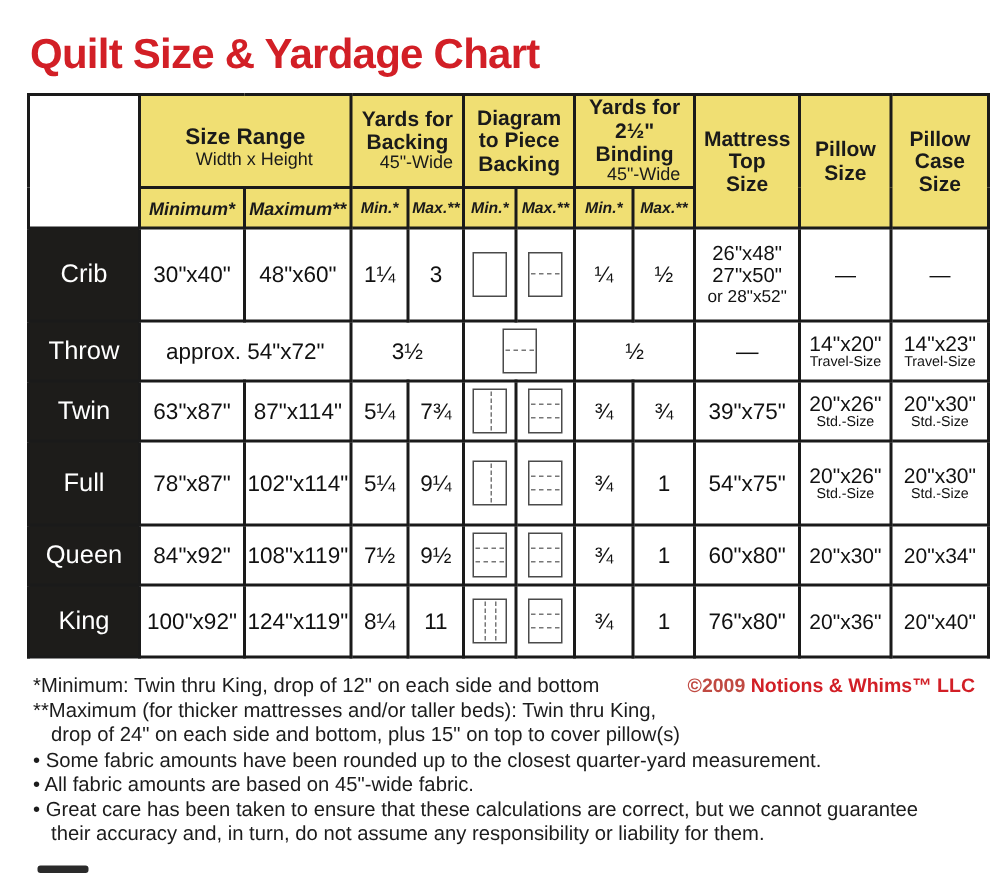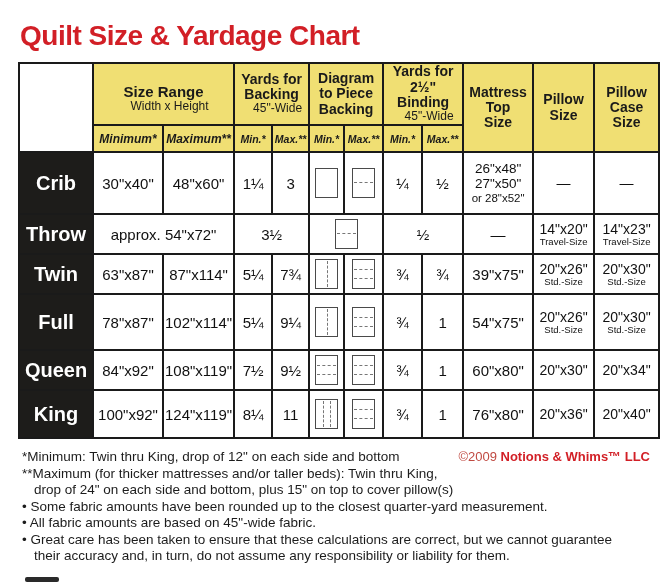--- a/index.html
+++ b/index.html
@@ -10,37 +10,37 @@
   table.chart{position:absolute;left:18px;top:62px;border-collapse:collapse;table-layout:fixed;}
   table.chart td, table.chart th{border:2px solid #1a1a1a;padding:0 1px;text-align:center;
          vertical-align:middle;font-family:"Liberation Sans", sans-serif;}
   .corner{border:none;background:#fff;}
   th.grp, td.subh{background:#f0df73;}
   .g-title{font-weight:bold;font-size:14px;line-height:1.08;color:#1a1a1a;}
   .g-title.big{font-size:15px;margin-top:10px;}
   .g-sub{font-size:12px;font-weight:normal;line-height:1.15;color:#1a1a1a;padding-left:12px;}
   td.subh{font-style:italic;font-weight:bold;font-size:10.5px;}
   td.subh.wide{font-size:12px;}
-  td.lbl{background:#1d1c1a;color:#ffffff;font-weight:bold;font-size:20px;
+  td.lbl{background:#1d1c1a;color:#ffffff;font-weight:normal;font-size:17px;
          border-top:3px solid #ffffff;border-left:2px solid #1a1a1a;}
   tr.r-first td.lbl{border-top:2px solid #1a1a1a;}
   td.val{font-size:15px;color:#111;background:#fff;}
   td.val .pv{font-size:14px;line-height:1.15;}
   td.val .psub{font-size:9.5px;line-height:1.1;}
   td.val .mline{font-size:13.5px;line-height:1.15;}
   td.val .mline.small{font-size:11.5px;}
   .diag-box{width:21px;height:28px;border:1.5px solid #4a4a4a;background:#fff;
             position:relative;margin:2px auto;}
   .dline.h{position:absolute;left:1px;right:1px;border-top:1px dashed #777;}
   .dline.v{position:absolute;top:1px;bottom:1px;border-left:1px dashed #777;}
   .footnotes{position:absolute;left:22px;top:449px;width:630px;font-size:13.5px;
              line-height:16.5px;color:#1c1c1c;}
   .fline.indent{padding-left:12px;}
   .copyright{position:absolute;right:22px;top:449px;font-size:13px;}
-  .cyear{color:#c04a42;font-weight:normal;}
+  .cyear{color:#c04a42;font-weight:bold;}
   .cname{color:#d21f26;font-weight:bold;}
   .artifact{position:absolute;left:25px;top:577px;width:34px;height:5px;background:#2a2a2a;
             border-radius:2px;}
 </style>
 </head>
 <body>
 
 <div class="page">
 
   <div class="title">Quilt Size &amp; Yardage Chart</div>

